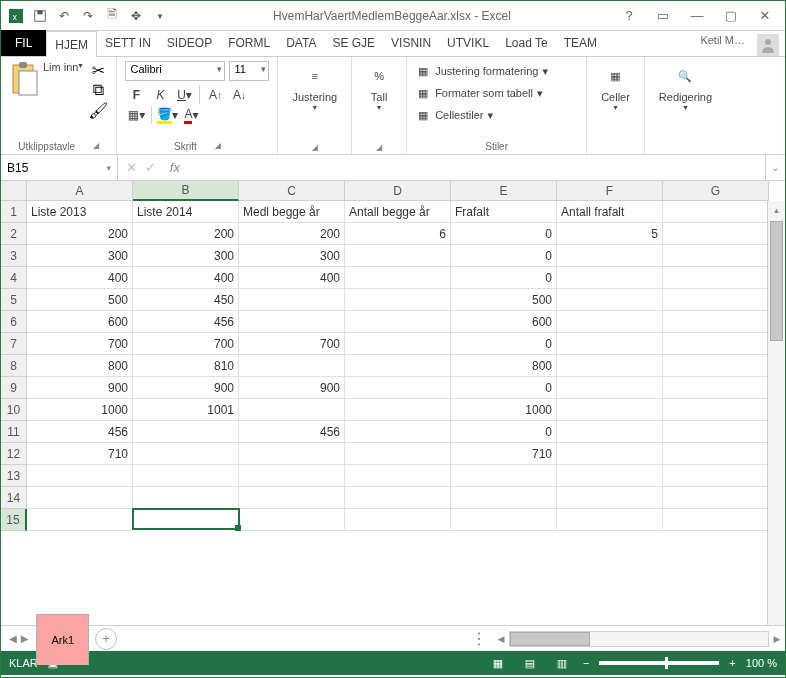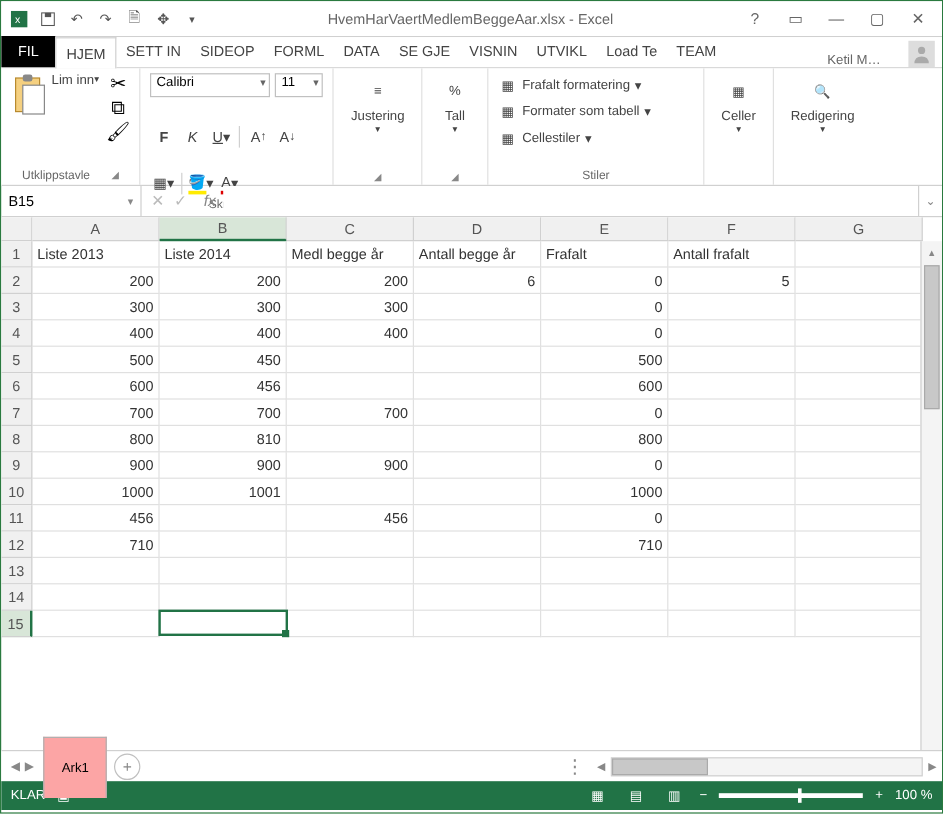--- a/index.html
+++ b/index.html
@@ -12,21 +12,21 @@
 .qat-icon svg { width: 14px; height: 14px; }
 .title-center { flex: 1; text-align: center; color: #666; font-size: 12px; }
 .win-controls { display: flex; gap: 6px; align-items: center; }
 .win-btn { width: 28px; height: 20px; display: flex; align-items: center; justify-content: center; color: #666; cursor: pointer; font-size: 13px; }
 
 
 .tabrow { height: 26px; background: #fff; display: flex; align-items: flex-end; border-bottom: 1px solid #d0d0d0; }
 .tab-fil { background: #000000; color: #fff; padding: 5px 14px; font-size: 12px; height: 26px; display: flex; align-items: center; }
 .tab { padding: 5px 8px; font-size: 12px; color: #444; cursor: pointer; height: 26px; display: flex; align-items: center; }
 .tab.active { color: #404040; border: 1px solid #d0d0d0; border-bottom: none; background: #fff; margin-bottom: -1px; }
-.tab-right { margin-left: auto; display: flex; align-items: flex-end; gap: 23px; padding-right: 6px; }
+.tab-right { margin-left: auto; display: flex; align-items: flex-start; gap: 12px; padding-right: 6px; }
 .avatar { width: 22px; height: 22px; background: #ddd; display: flex; align-items: center; justify-content: center; }
 
 
 .ribbon { height: 98px; background: #fff; border-bottom: 1px solid #d0d0d0; display: flex; }
 .group { border-right: 1px solid #e0e0e0; padding: 4px 8px 2px; display: flex; flex-direction: column; justify-content: space-between; }
 .group-label { font-size: 10px; color: #666; text-align: center; margin-top: 2px; display: flex; justify-content: center; gap: 18px; }
 .group-body { display: flex; gap: 6px; align-items: flex-start; flex: 1; }
 .paste-big { display: flex; flex-direction: row; align-items: flex-start; font-size: 11px; color: #444; }
 .paste-icon { width: 34px; height: 36px; margin-bottom: 2px; }
 .mini-btn { width: 20px; height: 18px; display: flex; align-items: center; justify-content: center; cursor: pointer; }
@@ -160,21 +160,21 @@
         <span class="mini-btn">🖌</span>
       </div>
     </div>
     <div class="group-label">
         <span>Utklippstavle</span>
         <span class="dl">◢</span>
       </div>
   </div>
 
   <div class="group">
-    <div class="group-body" style="flex-direction:column;gap:19px;">
+    <div class="group-body" style="flex-direction:column;gap:0;">
       <div class="font-row">
         <div class="font-sel name">Calibri</div>
         <div class="font-sel size">11</div>
       </div>
       <div class="btn-row">
         <span class="rb">
             <b>F</b>
           </span>
         <span class="rb">
             <i>K</i>
@@ -220,21 +220,21 @@
     </div>
     <div class="group-label">
         <span class="dl">◢</span>
       </div>
   </div>
 
   <div class="group" style="min-width:180px;">
     <div class="group-body" style="flex-direction:column;gap:2px;align-items:flex-start;">
       <div class="stil-row">
           <span class="stil-ic">▦</span>
-          <span>Frafalt formatering</span>
+          <span>Justering formatering</span>
           <span>▾</span>
         </div>
       <div class="stil-row">
           <span class="stil-ic">▦</span>
           <span>Formater som tabell</span>
           <span>▾</span>
         </div>
       <div class="stil-row">
           <span class="stil-ic">▦</span>
           <span>Cellestiler</span>

